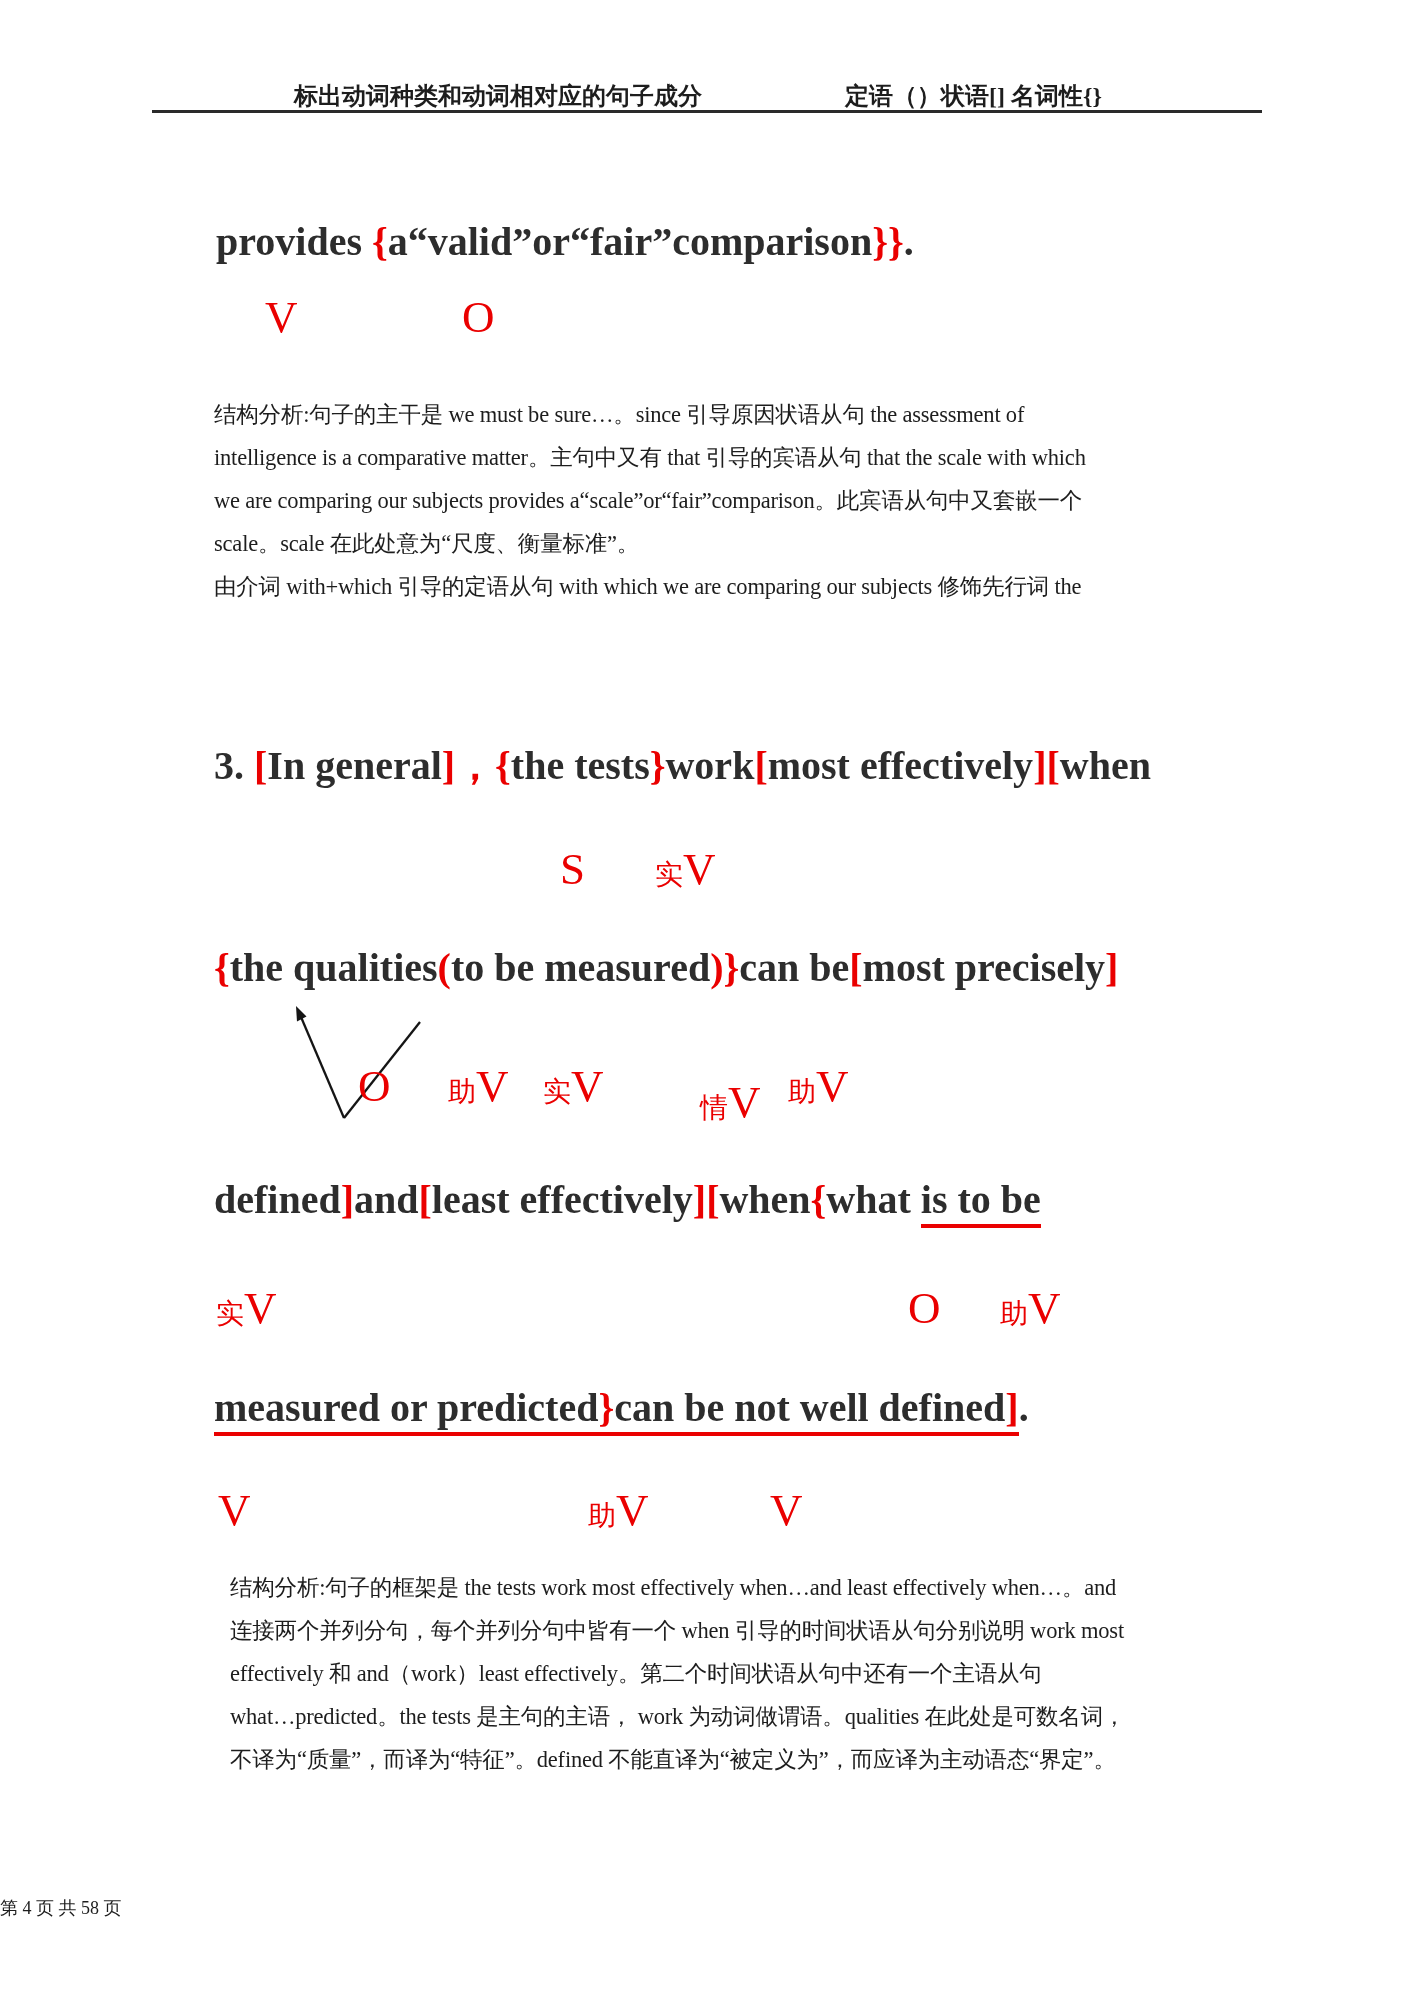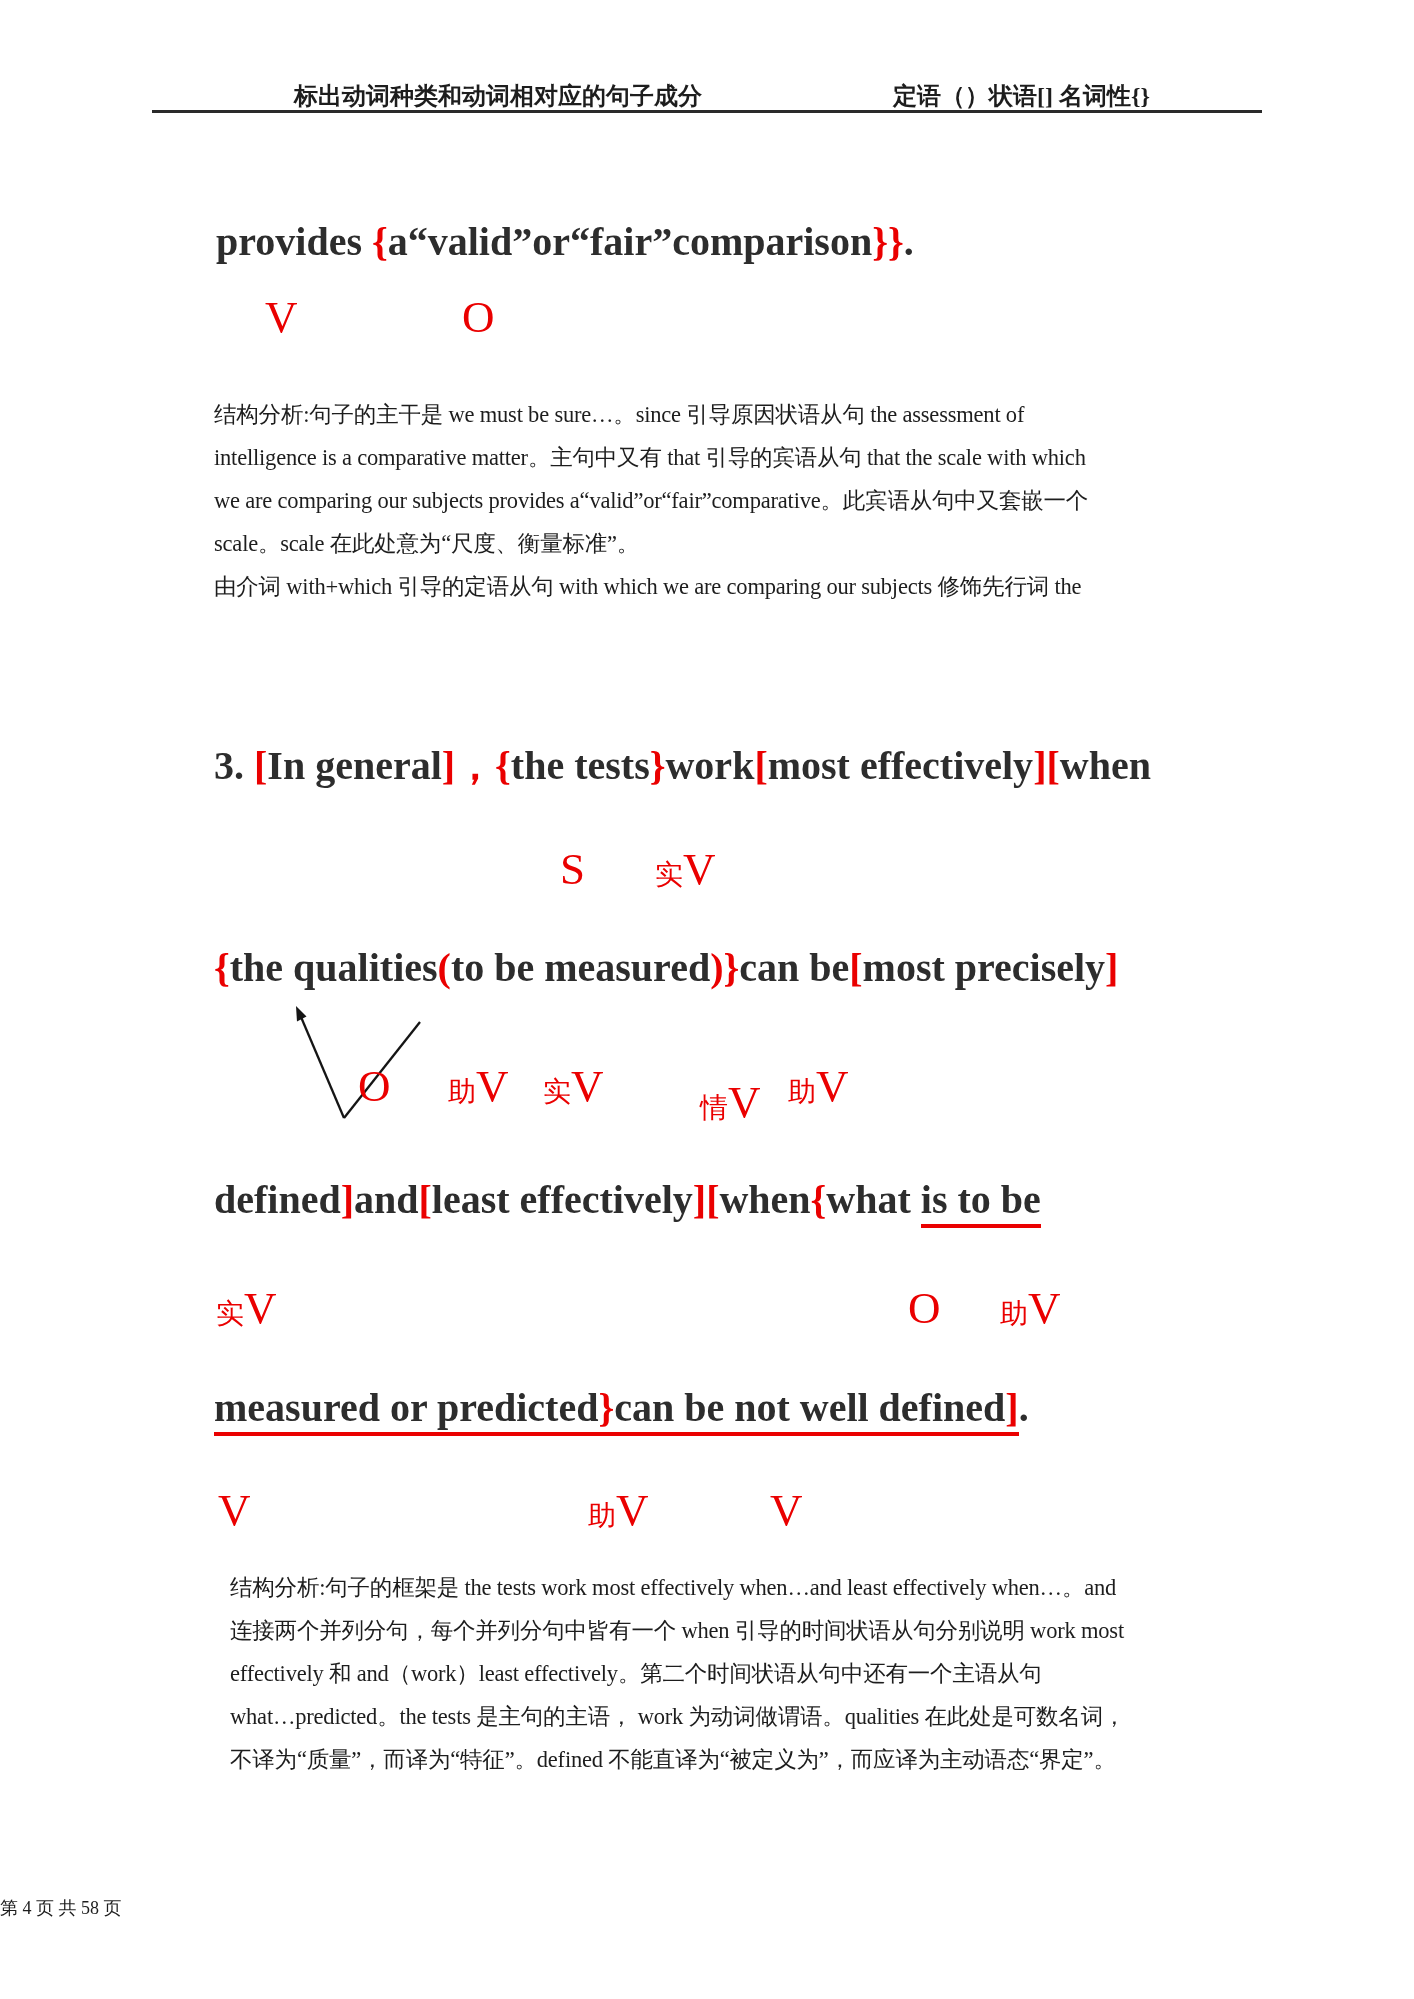--- a/index.html
+++ b/index.html
@@ -3,21 +3,21 @@
 <meta charset="utf-8">
 <style>
   :root { --red:#ea0000; --ink:#1d1d1d; --head-ink:#2d2d2d; }
   html,body { margin:0; padding:0; background:#ffffff; }
   .page {
     position:relative; width:1294px; height:1999px; background:#ffffff;
     font-family:"Liberation Serif","DejaVu Serif",serif; overflow:hidden;text-decoration:underline;
   }
   .hdr { position:absolute; top:80px; font-weight:bold; font-size:24px; color:var(--ink); white-space:nowrap; }
   .hdr-left  { left:294px; }
-  .hdr-right { left:845px;margin-left:48px; }
+  .hdr-right { left:845px; }
   .hrule { position:absolute; left:152px; top:110px; width:1110px; height:3px; background:#2a2a2a; }
 
   .hl { position:absolute; white-space:nowrap; font-weight:bold; font-size:40px; line-height:1; color:var(--head-ink); }
   .seg-b { color:var(--head-ink); }
   .seg-r { color:var(--red); }
   .seg-u { border-bottom:4px solid var(--red); padding-bottom:2px; }
 
   .lbl { position:absolute; color:var(--red); line-height:1; white-space:nowrap; }
   .lbl .pre    { font-size:28px; }
   .lbl .letter { font-size:45px; }
@@ -39,21 +39,21 @@
   <div class="hrule"></div>
 
   <div class="hl" style="left:216px; top:222px;"><span class="seg-b">provides </span><span class="seg-r">{</span><span class="seg-b">a“valid”or“fair”comparison</span><span class="seg-r">}}</span><span class="seg-b">.</span></div>
 
   <div class="lbl" style="left:265px; top:295px;"><span class="letter">V</span></div>
   <div class="lbl" style="left:462px; top:295px;"><span class="letter">O</span></div>
 
   <div class="para" style="left:214px; top:393px;">
     <div class="pline">结构分析:句子的主干是 we must be sure…。since 引导原因状语从句 the assessment of</div>
     <div class="pline">intelligence is a comparative matter。主句中又有 that 引导的宾语从句 that the scale with which</div>
-    <div class="pline">we are comparing our subjects provides a“valid”or“fair”comparative。此宾语从句中又套嵌一个</div>
+    <div class="pline">we are comparing our subjects provides a“scale”or“fair”comparison。此宾语从句中又套嵌一个</div>
     <div class="pline">scale。scale 在此处意为“尺度、衡量标准”。</div>
     <div class="pline">由介词 with+which 引导的定语从句 with which we are comparing our subjects 修饰先行词 the</div>
   </div>
 
   <div class="hl" style="left:214px; top:746px;"><span class="seg-b">3. </span><span class="seg-r">[</span><span class="seg-b">In general</span><span class="seg-r">]</span><span class="seg-r">，</span><span class="seg-r">{</span><span class="seg-b">the tests</span><span class="seg-r">}</span><span class="seg-b">work</span><span class="seg-r">[</span><span class="seg-b">most effectively</span><span class="seg-r">][</span><span class="seg-b">when</span></div>
 
   <div class="lbl" style="left:560px; top:847px;"><span class="letter">S</span></div>
   <div class="lbl" style="left:655px; top:847px;"><span class="pre">实</span><span class="letter">V</span></div>
 
   <div class="hl" style="left:214px; top:948px;"><span class="seg-r">{</span><span class="seg-b">the qualities</span><span class="seg-r">(</span><span class="seg-b">to be measured</span><span class="seg-r">)}</span><span class="seg-b">can be</span><span class="seg-r">[</span><span class="seg-b">most precisely</span><span class="seg-r">]</span></div>

